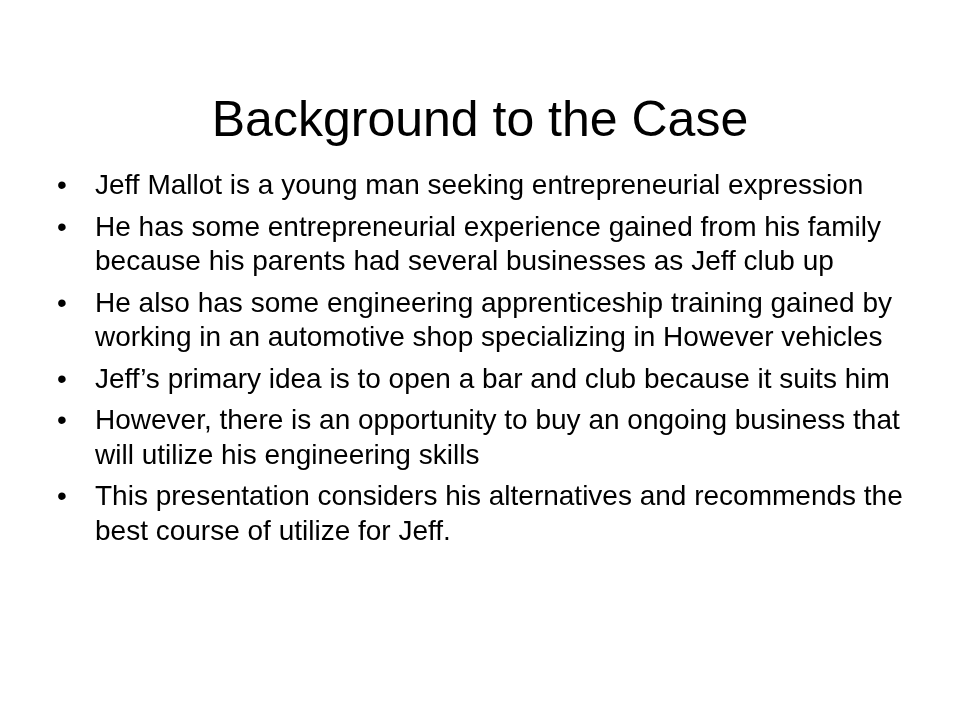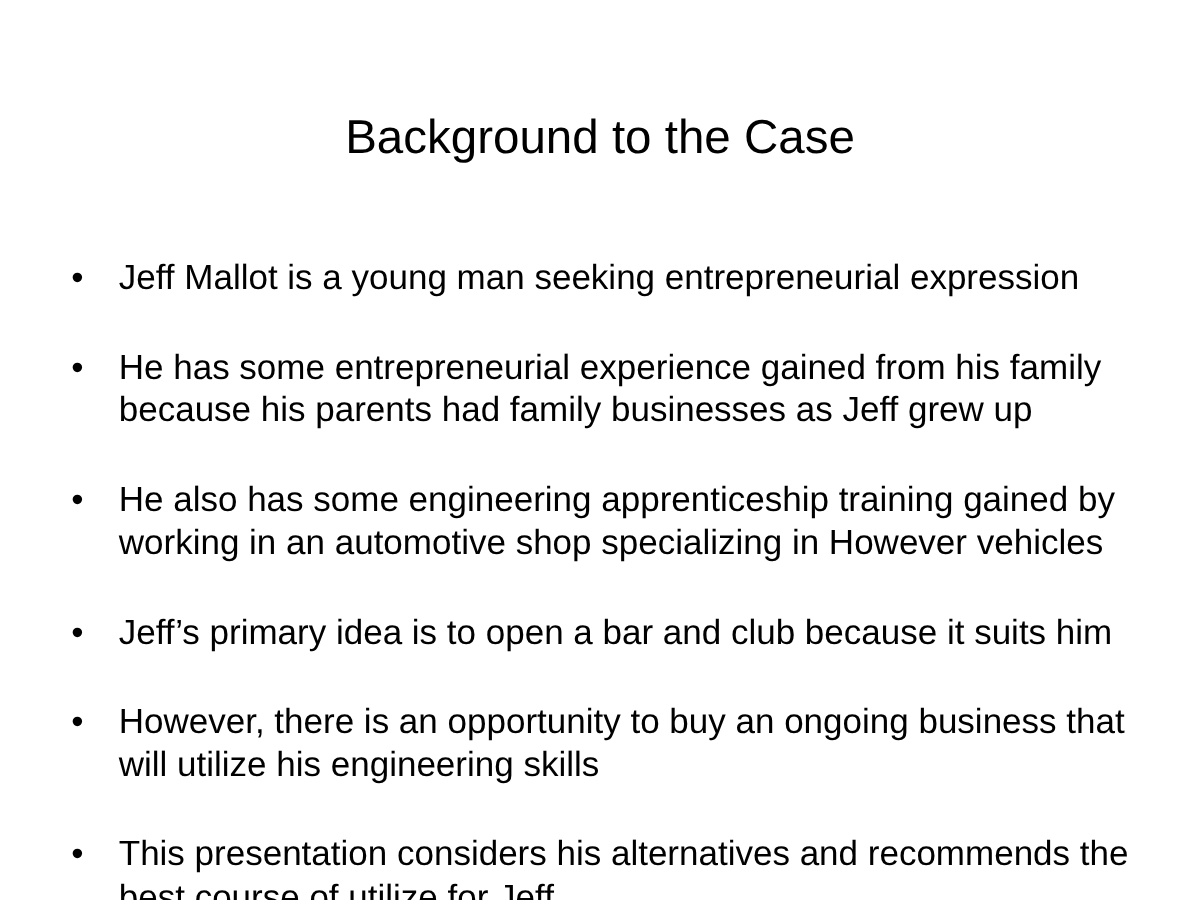--- a/index.html
+++ b/index.html
@@ -23,21 +23,21 @@
     background: #ffffff;
     box-sizing: border-box;
   }
 
   .slide-title {
     position: absolute;
     left: 0;
     top: 56px;
     width: 960px;
     text-align: center;
-    font-size: 38px;
+    font-size: 50px;
     font-weight: 400;
     line-height: 58px;
     letter-spacing: 0px;
     color: #000000;
     white-space: nowrap;
   }
 
   .body-area {
     position: absolute;
     left: 52px;
@@ -70,41 +70,40 @@
     top: 0;
     width: 20px;
     font-size: 28px;
     line-height: 34.5px;
     text-align: left;
     color: #000000;
   }
 
   .bullet-text {
     display: block;
-    margin-top: 37px;
   }
 </style>
 </head>
 <body>
 
 <div class="slide">
 
   <h1 class="slide-title">Background to the Case</h1>
 
   <div class="body-area">
     <ul class="bullet-list">
 
       <li class="bullet-item">
         <span class="bullet-marker">•</span>
         <span class="bullet-text">Jeff Mallot is a young man seeking entrepreneurial expression</span>
       </li>
 
       <li class="bullet-item">
         <span class="bullet-marker">•</span>
-        <span class="bullet-text">He has some entrepreneurial experience gained from his family because his parents had family businesses as Jeff grew up</span>
+        <span class="bullet-text">He has some entrepreneurial experience gained from his family because his parents had several businesses as Jeff club up</span>
       </li>
 
       <li class="bullet-item">
         <span class="bullet-marker">•</span>
         <span class="bullet-text">He also has some engineering apprenticeship training gained by working in an automotive shop specializing in However vehicles</span>
       </li>
 
       <li class="bullet-item">
         <span class="bullet-marker">•</span>
         <span class="bullet-text">Jeff’s primary idea is to open a bar and club because it suits him</span>

